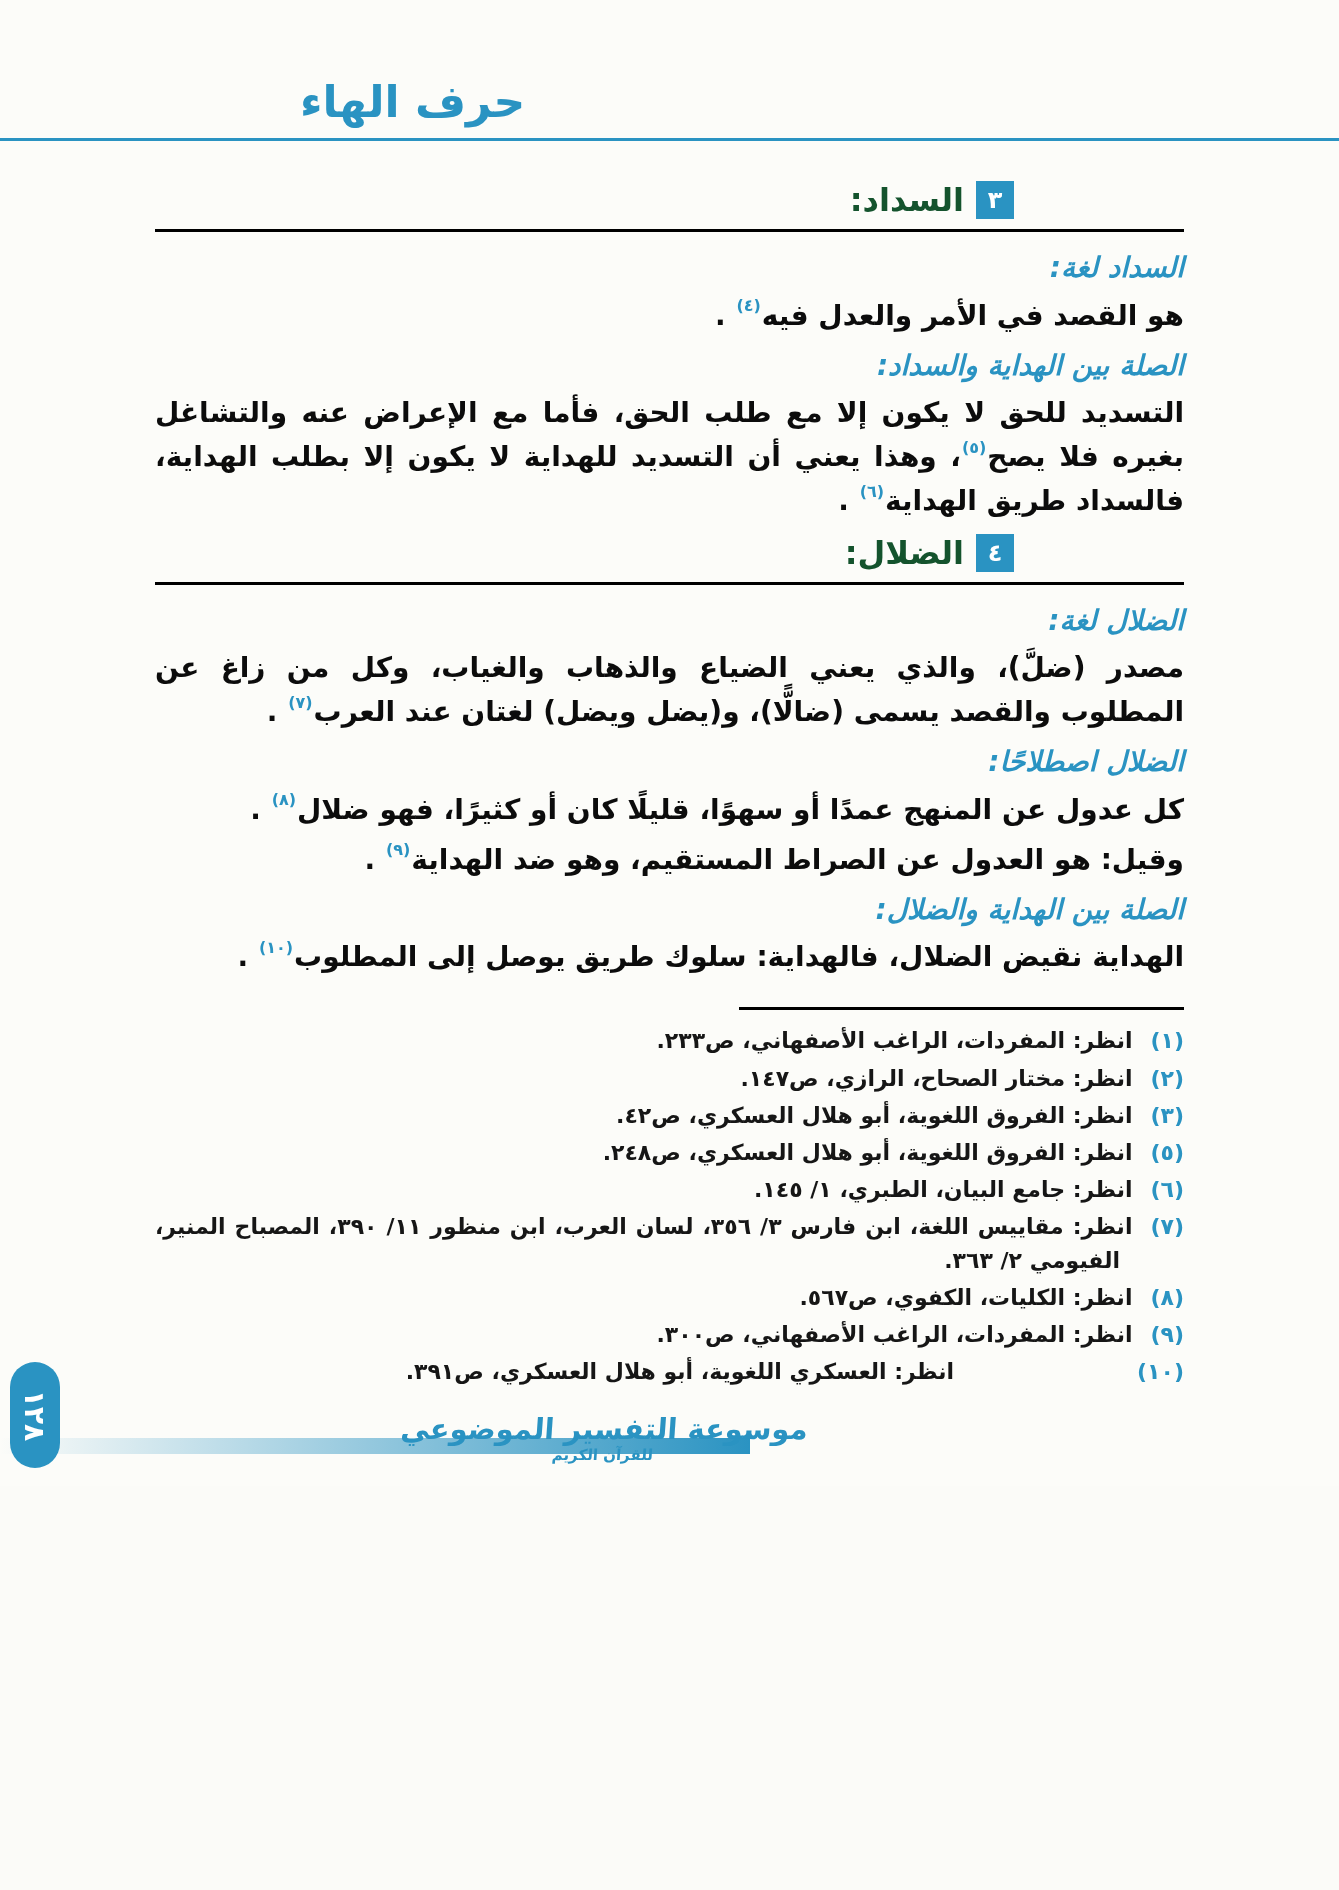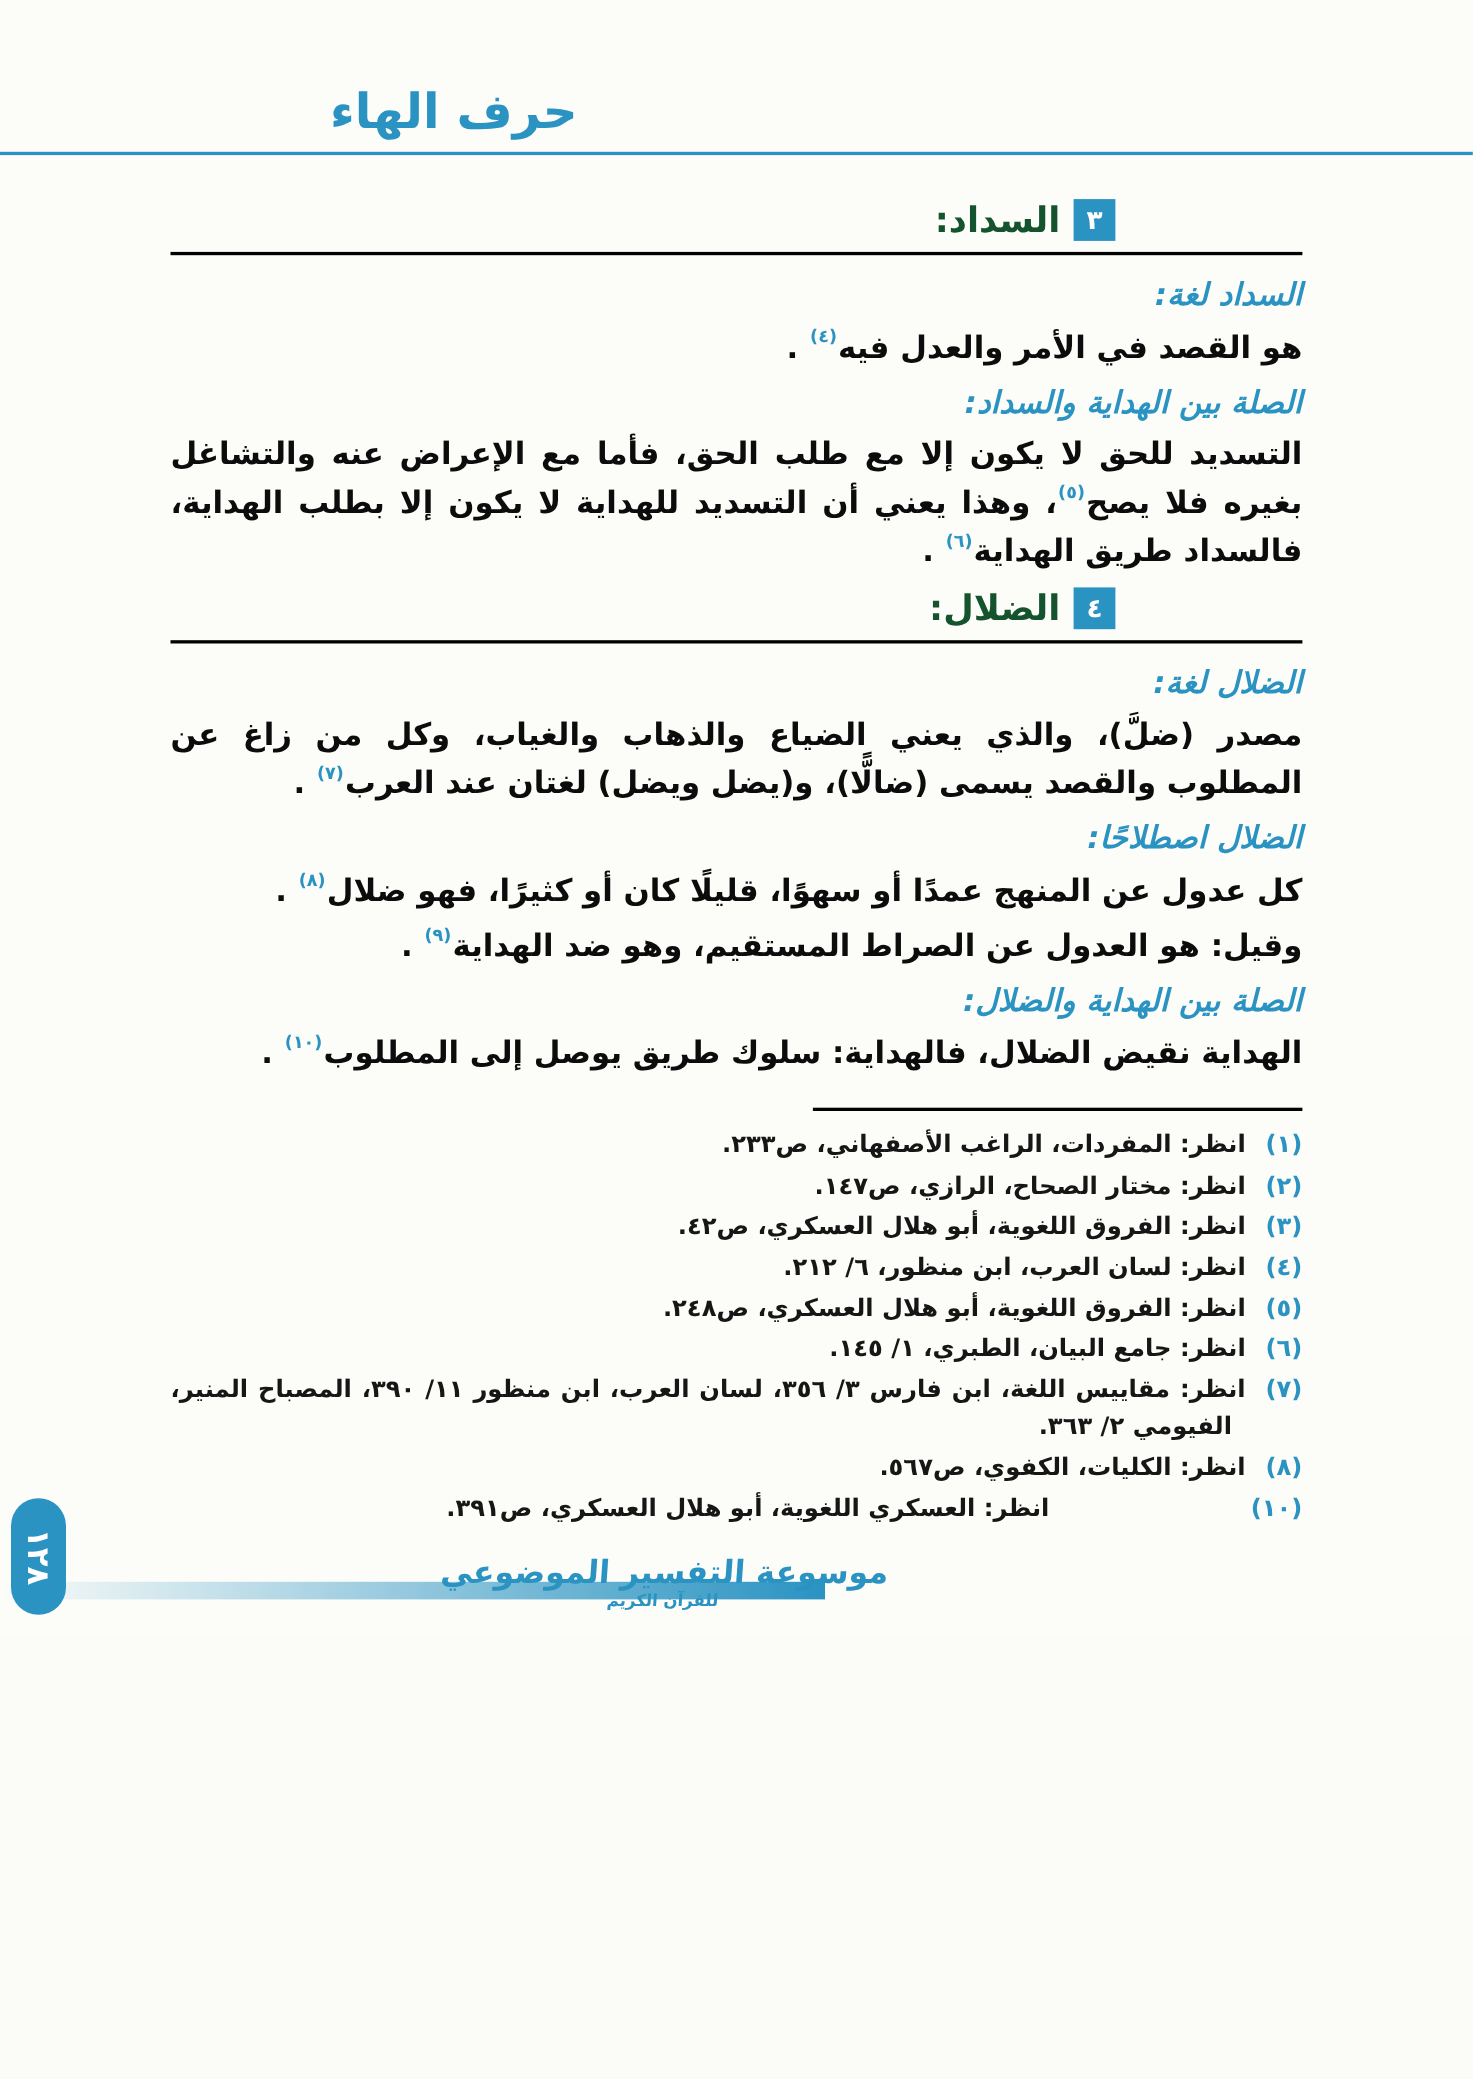--- a/index.html
+++ b/index.html
@@ -187,25 +187,25 @@
         <p class="para">الهداية نقيض الضلال، فالهداية: سلوك طريق يوصل إلى المطلوب<sup class="fn-ref">(١٠)</sup> .</p>
       </section>
     </main>
 
   <section class="footnotes">
     <div class="footnotes-rule"></div>
     <div id="footnotes-root">
         <div class="footnote"><span class="fn-num">(١)</span><span class="fn-text">انظر: المفردات، الراغب الأصفهاني، ص٢٣٣.</span></div>
         <div class="footnote"><span class="fn-num">(٢)</span><span class="fn-text">انظر: مختار الصحاح، الرازي، ص١٤٧.</span></div>
         <div class="footnote"><span class="fn-num">(٣)</span><span class="fn-text">انظر: الفروق اللغوية، أبو هلال العسكري، ص٤٢.</span></div>
-        <div class="footnote"><span class="fn-num">(٤)</span><span class="fn-text">انظر: لسان العرب، ابن منظور، ٦/ ٢١٢.</span></div>
         <div class="footnote"><span class="fn-num">(٥)</span><span class="fn-text">انظر: الفروق اللغوية، أبو هلال العسكري، ص٢٤٨.</span></div>
         <div class="footnote"><span class="fn-num">(٦)</span><span class="fn-text">انظر: جامع البيان، الطبري، ١/ ١٤٥.</span></div>
         <div class="footnote"><span class="fn-num">(٧)</span><span class="fn-text">انظر: مقاييس اللغة، ابن فارس ٣/ ٣٥٦، لسان العرب، ابن منظور ١١/ ٣٩٠، المصباح المنير، الفيومي ٢/ ٣٦٣.</span></div>
         <div class="footnote"><span class="fn-num">(٨)</span><span class="fn-text">انظر: الكليات، الكفوي، ص٥٦٧.</span></div>
+        <div class="footnote"><span class="fn-num">(٩)</span><span class="fn-text">انظر: المفردات، الراغب الأصفهاني، ص٣٠٠.</span></div>
         <div class="footnote wide-gap"><span class="fn-num">(١٠)</span><span class="fn-text">انظر: العسكري اللغوية، أبو هلال العسكري، ص٣٩١.</span></div>
       </div>
   </section>
 
   <footer>
     <div class="footer-strip"></div>
     <div class="footer-logo">
       <div class="logo-line1">موسوعة التفسير الموضوعي</div>
       <div class="logo-line2">للقرآن الكريم</div>
     </div>

